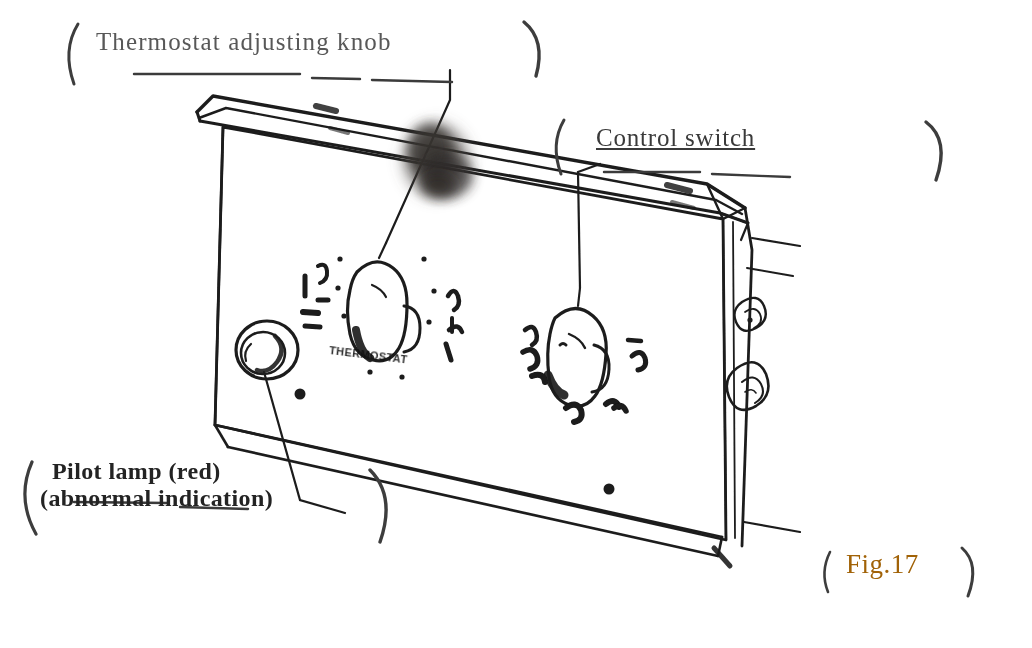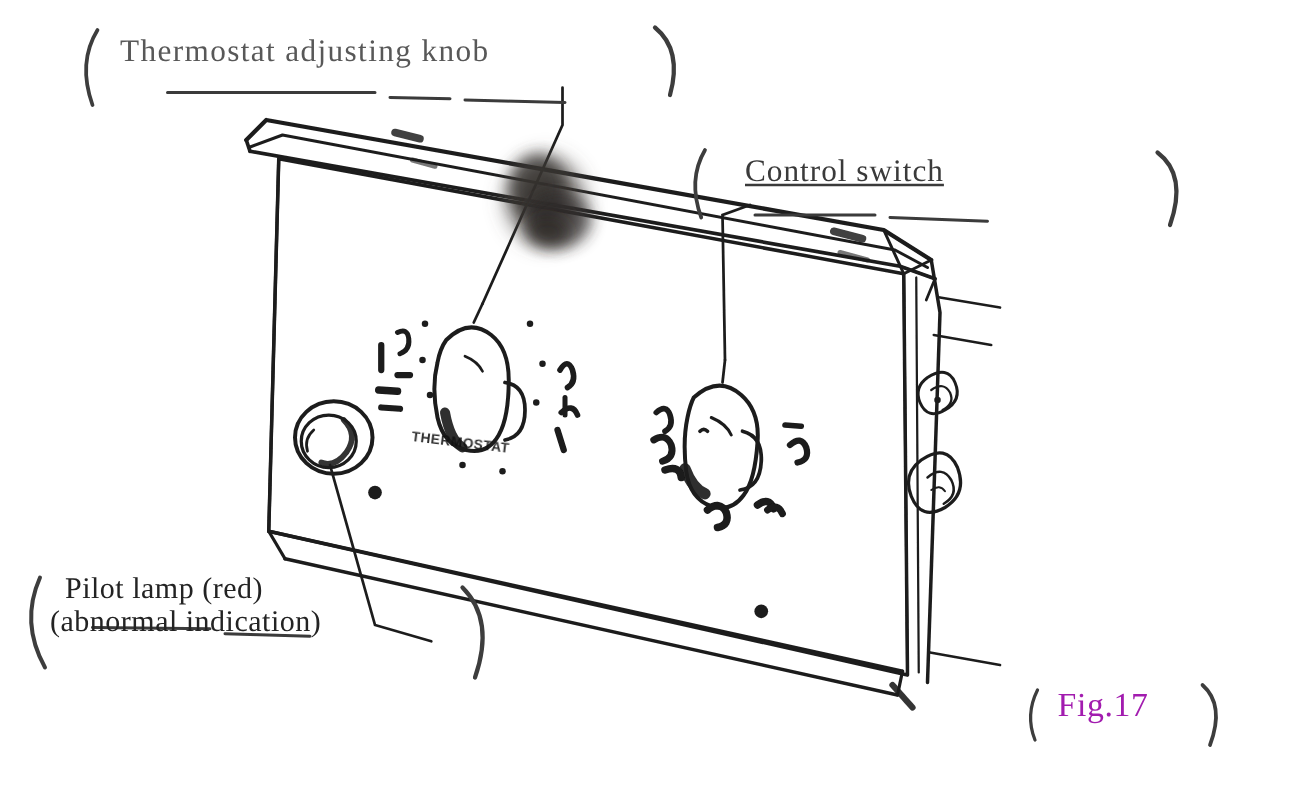--- a/index.html
+++ b/index.html
@@ -54,32 +54,32 @@
     top: 124px;
     font-size: 25px;
     color: #3a3a3a;
     letter-spacing: 0.8px;
     text-decoration: underline;
   }
   #ann-pilot {
     left: 52px;
     top: 458px;
     font-size: 24px;
-    font-weight: normal;
+    font-weight: bold;
     color: #232323;
     letter-spacing: 0.4px;
   }
   #ann-pilot .ann-line + .ann-line {
     margin-left: -12px;
   }
   #ann-figure {
     left: 846px;
     top: 549px;
     font-size: 27px;
-    color: #a21caf;
+    color: #a16207;
     letter-spacing: 0.5px;
   }
   
   .panel-text {
     position: absolute;
     font-family: "Liberation Sans", "DejaVu Sans", sans-serif;
     font-weight: bold;
     color: #111;
     white-space: nowrap;
   }

